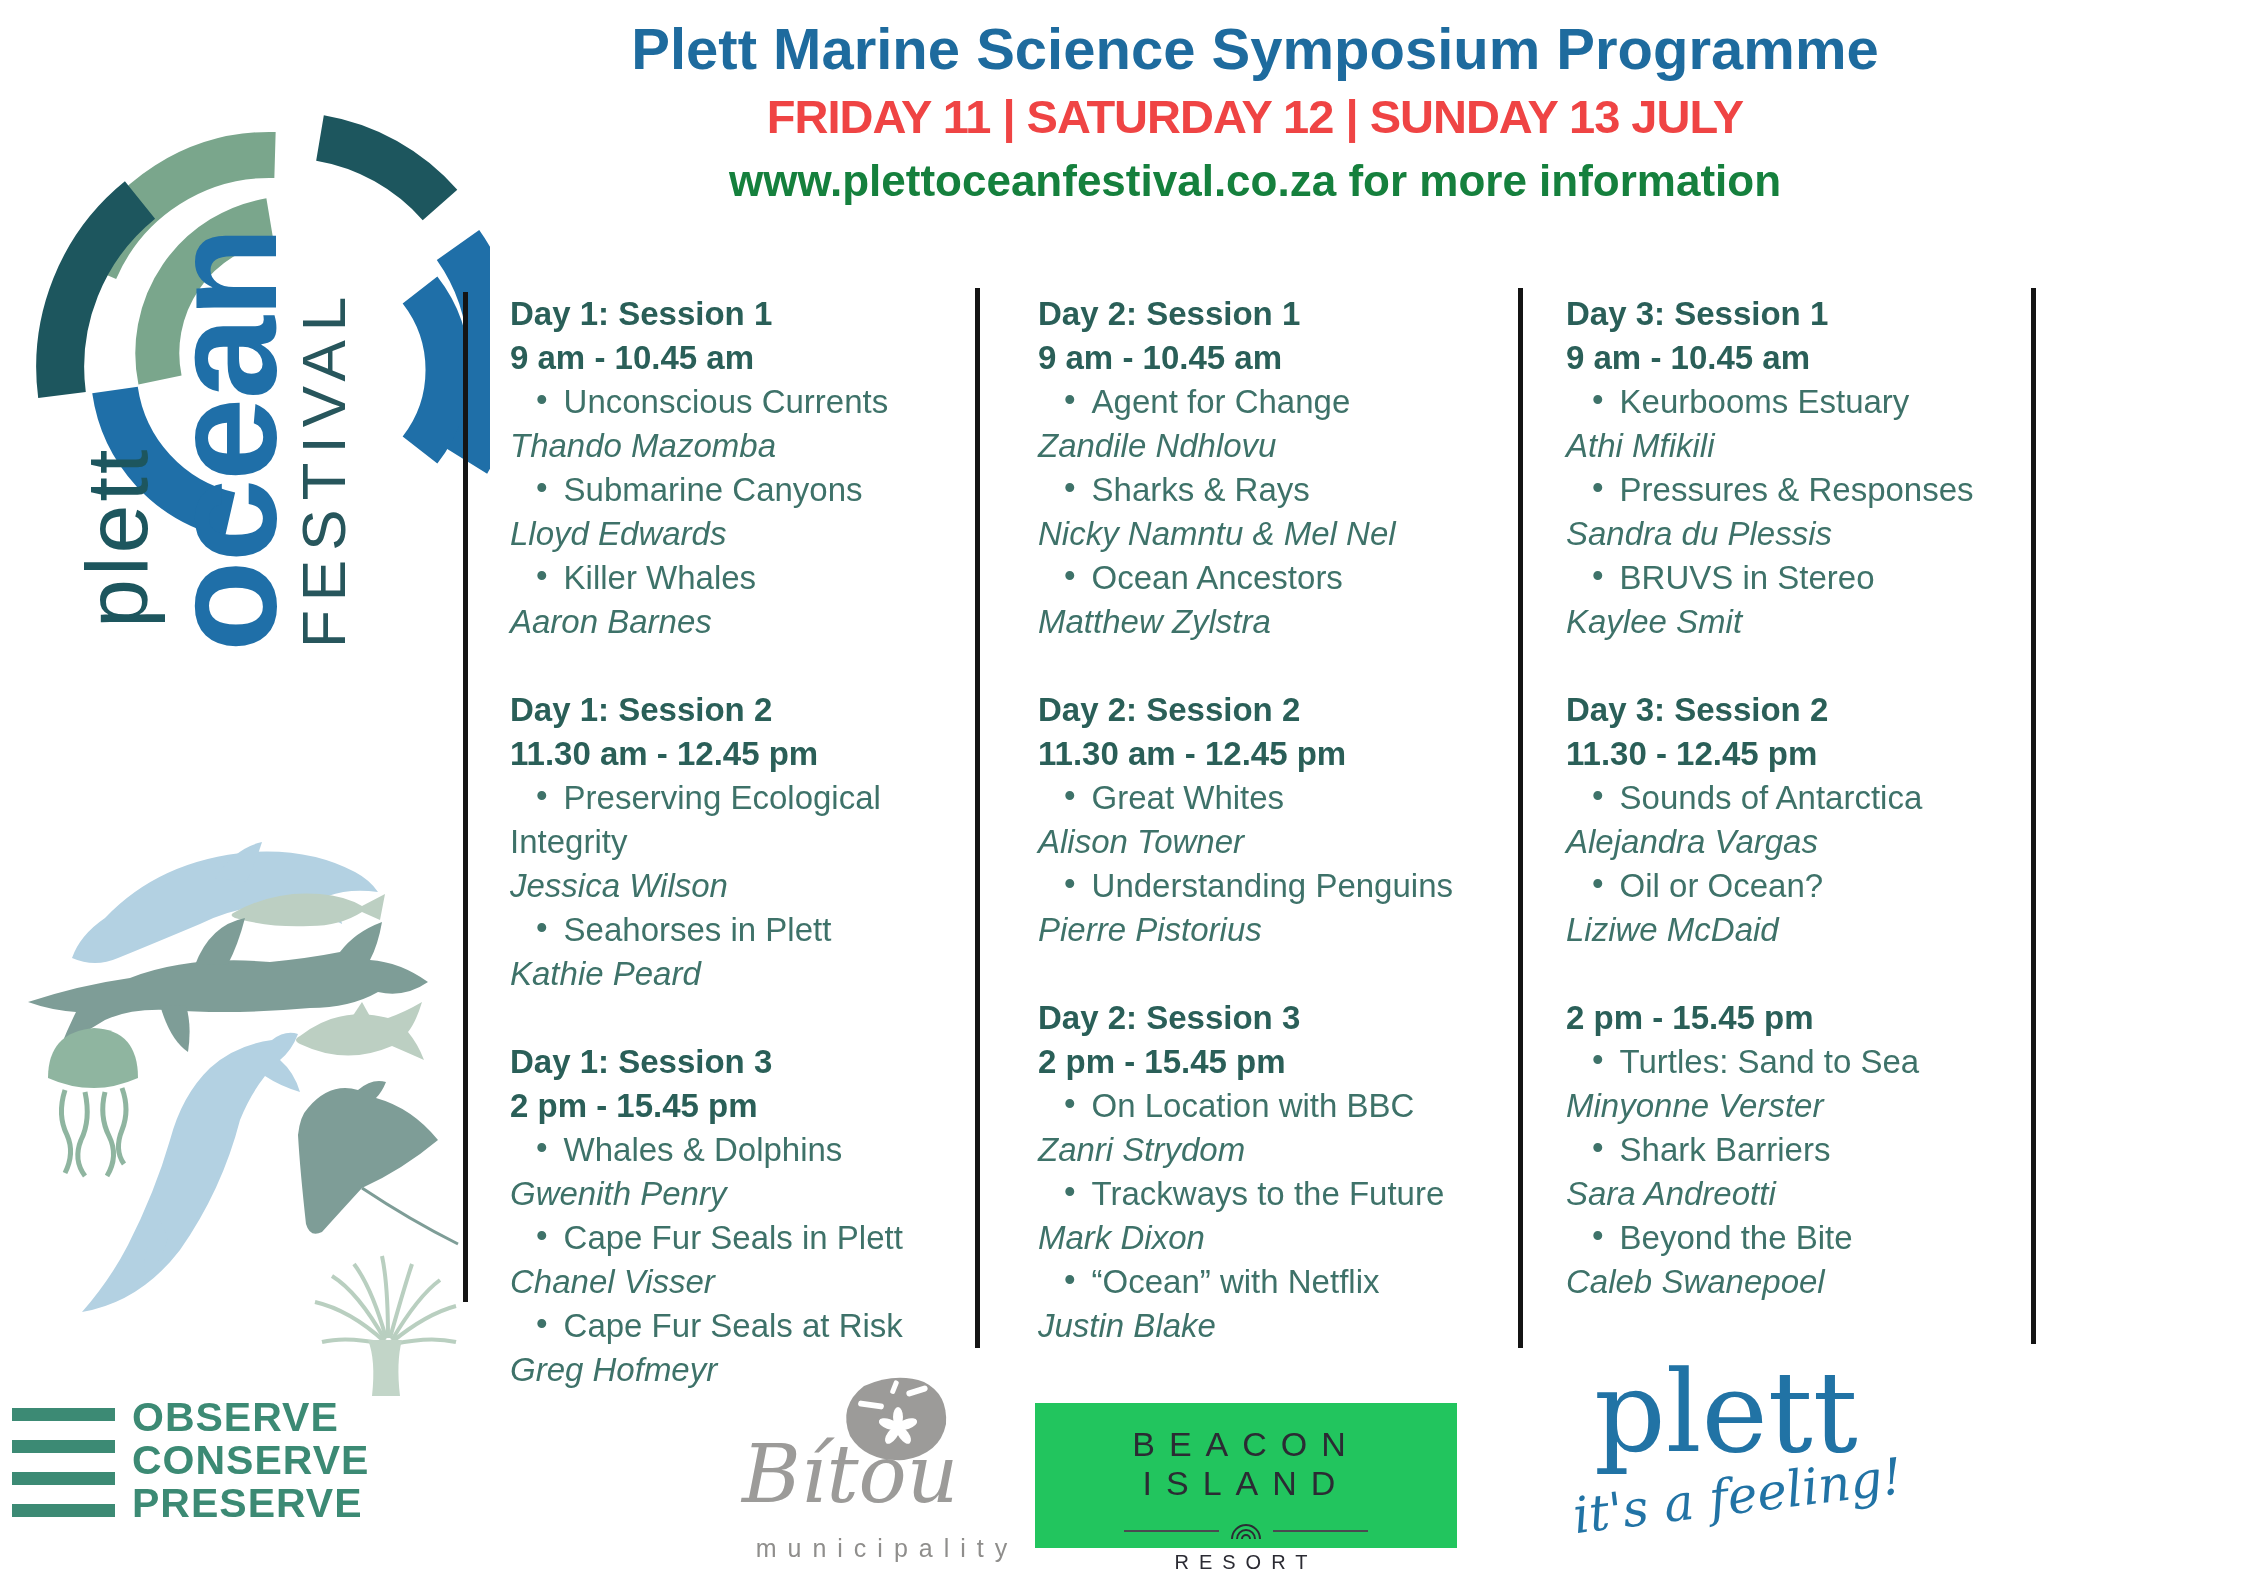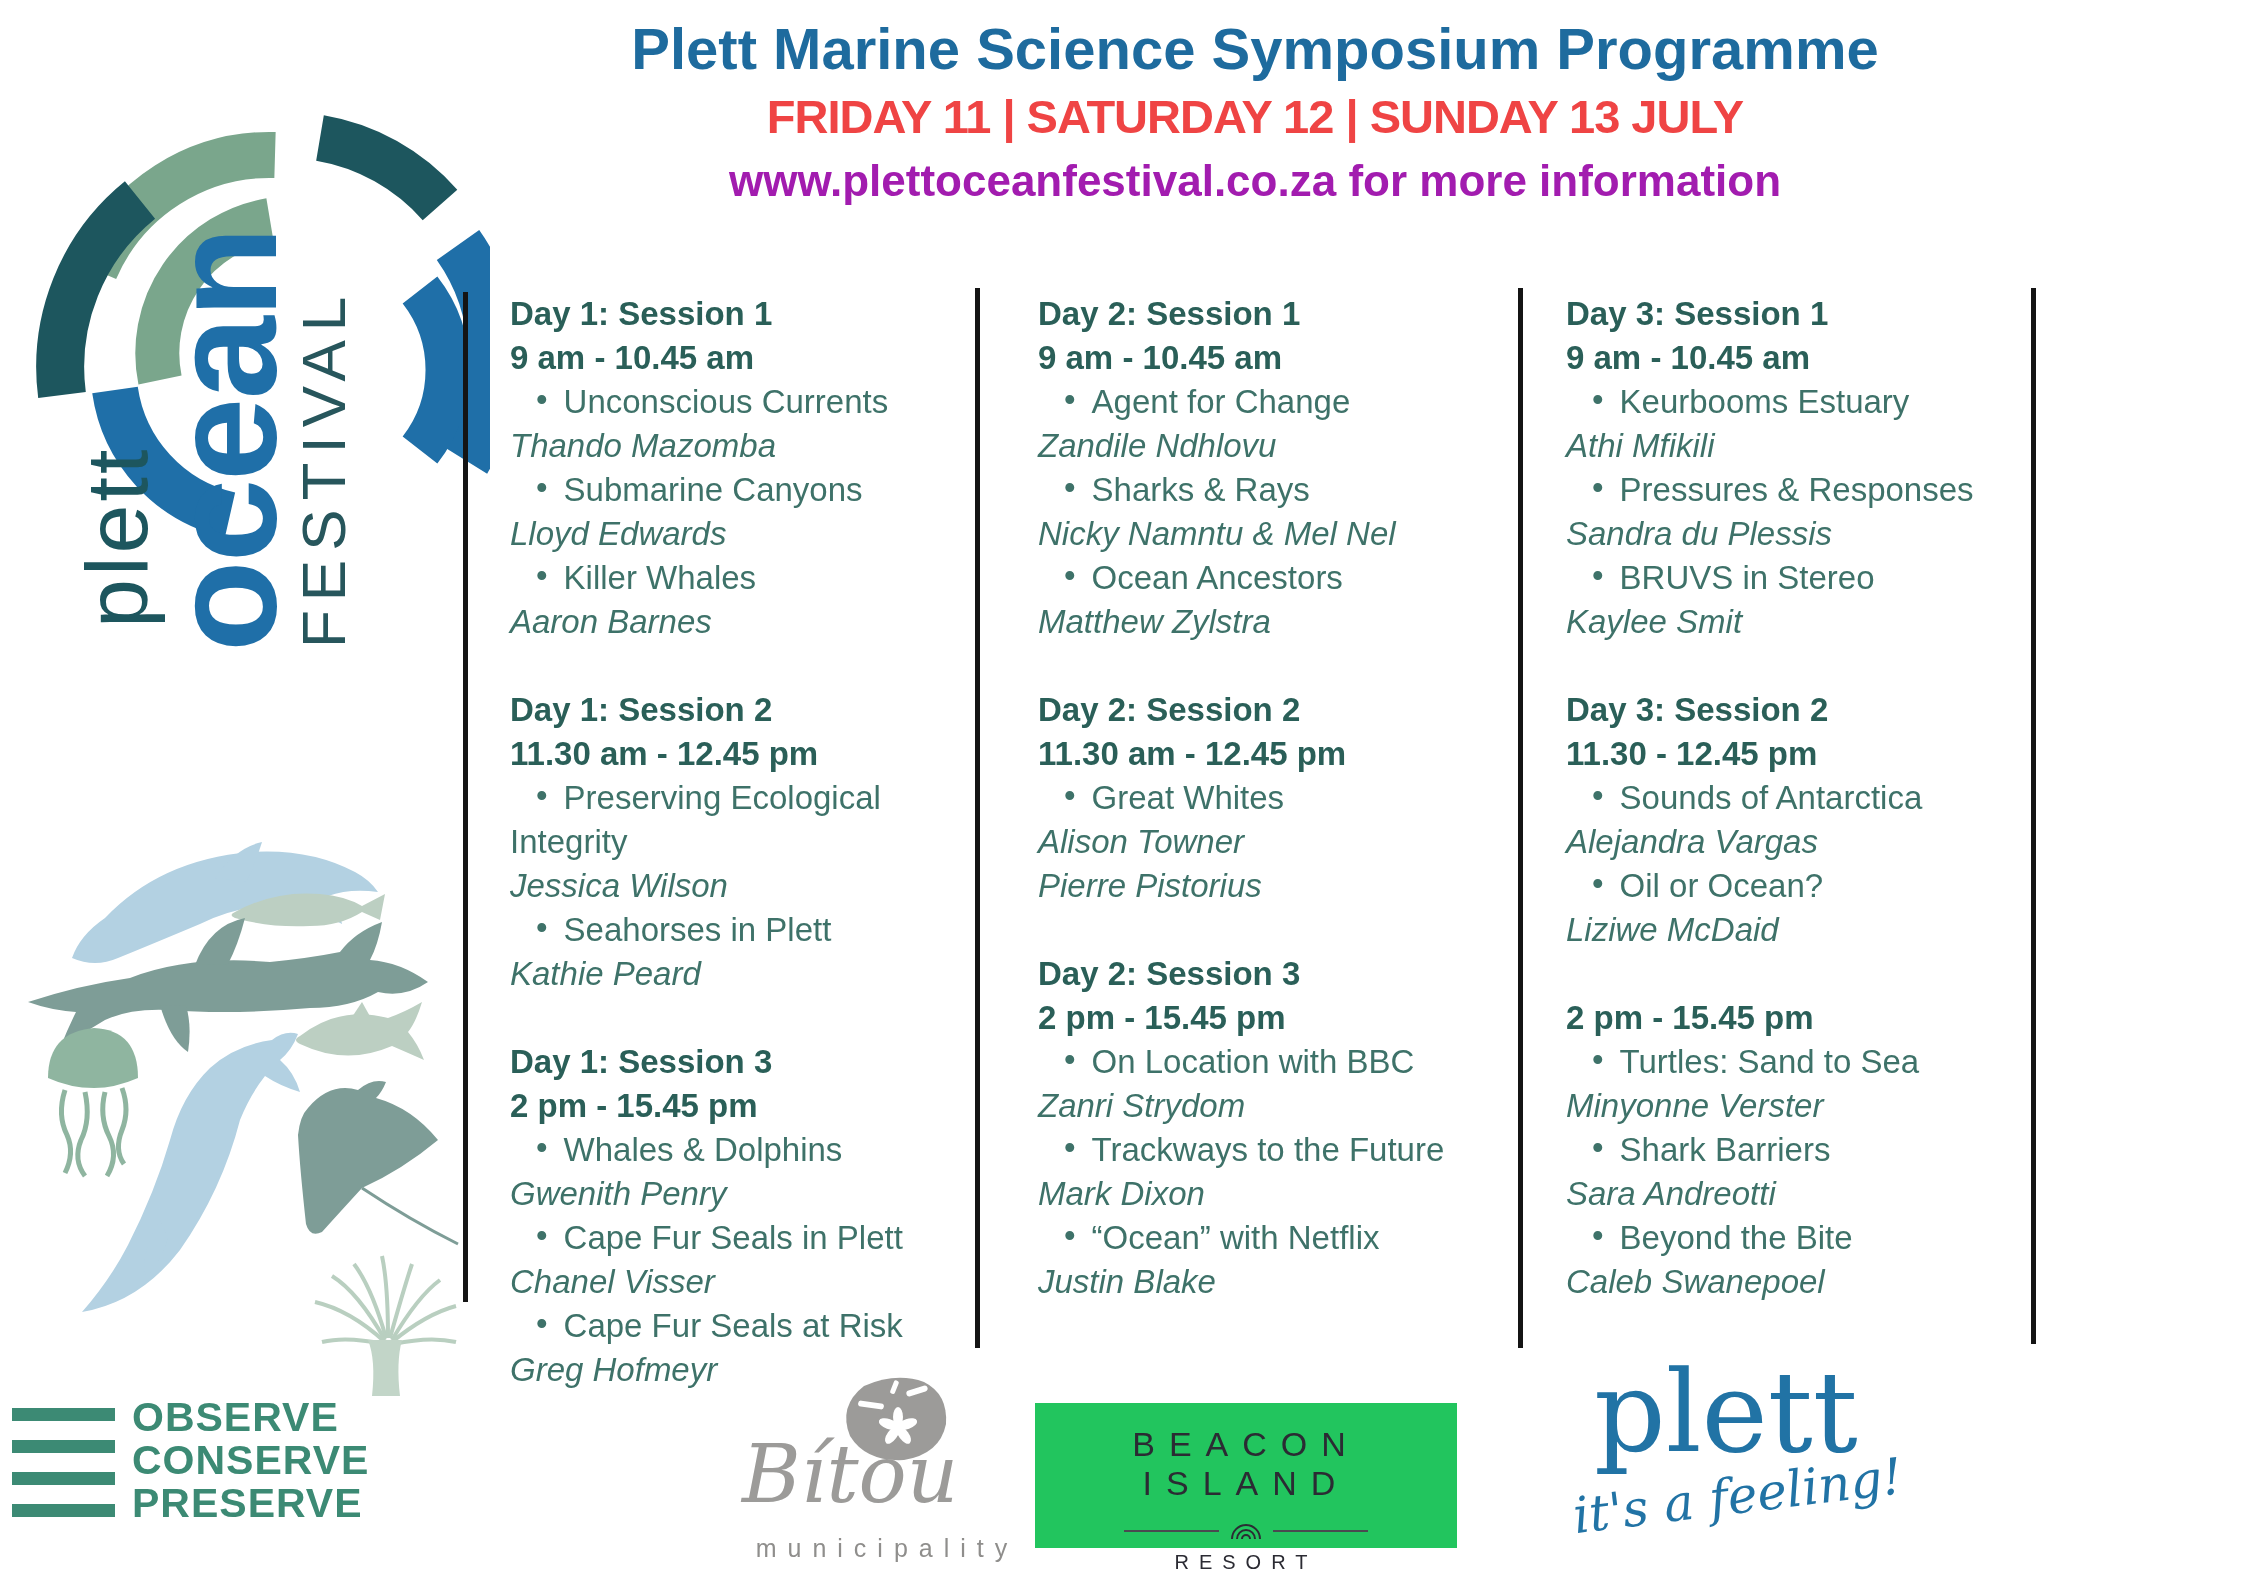--- a/index.html
+++ b/index.html
@@ -3,21 +3,21 @@
 <meta charset="utf-8">
 <style>
   html,body{margin:0;padding:0;background:#ffffff;}
   #poster{position:relative;width:2144px;height:1587px;background:#ffffff;overflow:hidden;
           font-family:"Liberation Sans",sans-serif;}
 
   
   .header{position:absolute;left:470px;top:16px;width:1570px;text-align:center;}
   .title{font-size:58px;font-weight:700;color:#1e6b9e;line-height:66px;}
   .dates{font-size:47px;font-weight:700;color:#ef4444;line-height:58px;letter-spacing:-1px;margin-top:6px;}
-  .url{font-size:44px;font-weight:700;color:#a21caf;line-height:54px;margin-top:8px;}
+  .url{font-size:44px;font-weight:700;color:#15803d;line-height:54px;margin-top:8px;}
 
   
   .vline{position:absolute;width:5px;background:#141414;}
   .col{position:absolute;top:292px;font-size:33px;line-height:44px;color:#3e7269;}
   .col1{left:510px;width:450px;}
   .col2{left:1038px;width:462px;}
   .col3{left:1566px;width:460px;}
   .session{margin-bottom:44px;}
   .s-title,.s-time{font-weight:700;color:#2a5f58;}
   .topic{text-indent:26px;}
@@ -193,20 +193,21 @@
       <div class="topic"><span class="bullet">•</span><span>Sharks &amp; Rays</span></div>
       <div class="speaker">Nicky Namntu &amp; Mel Nel</div>
       <div class="topic"><span class="bullet">•</span><span>Ocean Ancestors</span></div>
       <div class="speaker">Matthew Zylstra</div>
     </div>
     <div class="session">
       <div class="s-title">Day 2: Session 2</div>
       <div class="s-time">11.30 am - 12.45 pm</div>
       <div class="topic"><span class="bullet">•</span><span>Great Whites</span></div>
       <div class="speaker">Alison Towner</div>
+      <div class="topic"><span class="bullet">•</span><span>Understanding Penguins</span></div>
       <div class="speaker">Pierre Pistorius</div>
     </div>
     <div class="session">
       <div class="s-title">Day 2: Session 3</div>
       <div class="s-time">2 pm - 15.45 pm</div>
       <div class="topic"><span class="bullet">•</span><span>On Location with BBC</span></div>
       <div class="speaker">Zanri Strydom</div>
       <div class="topic"><span class="bullet">•</span><span>Trackways to the Future</span></div>
       <div class="speaker">Mark Dixon</div>
       <div class="topic"><span class="bullet">•</span><span>“Ocean” with Netflix</span></div>

